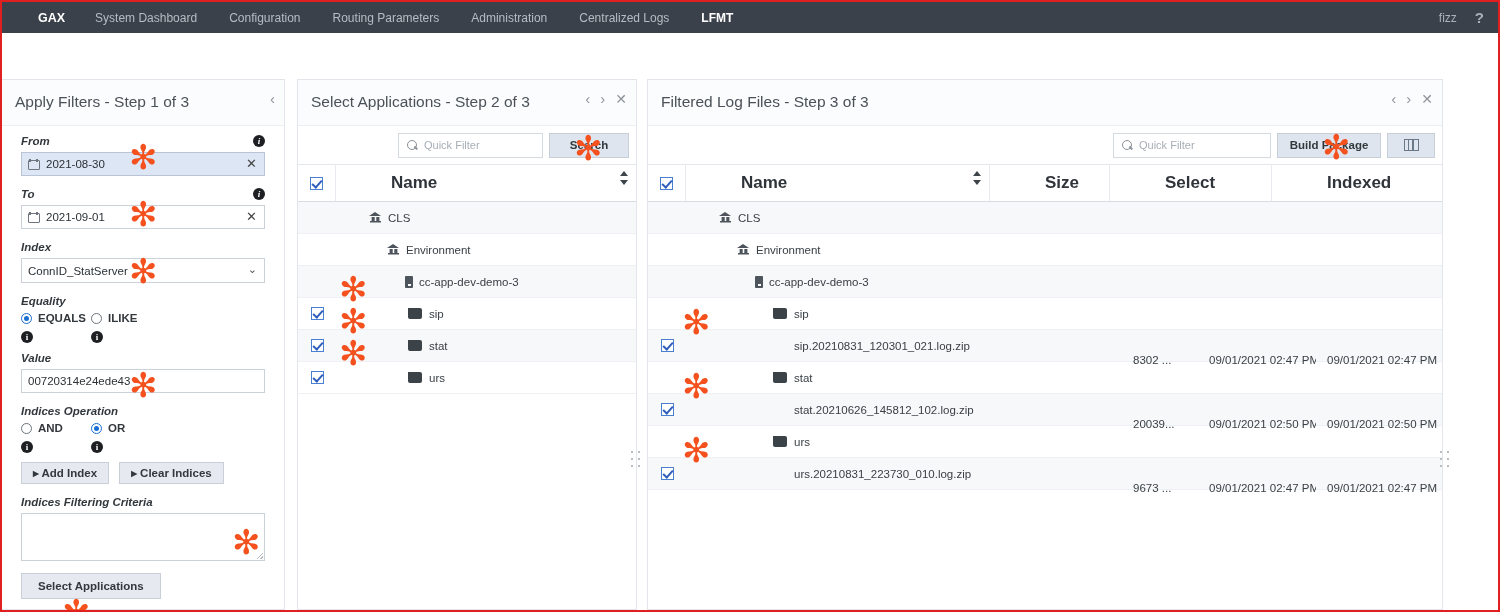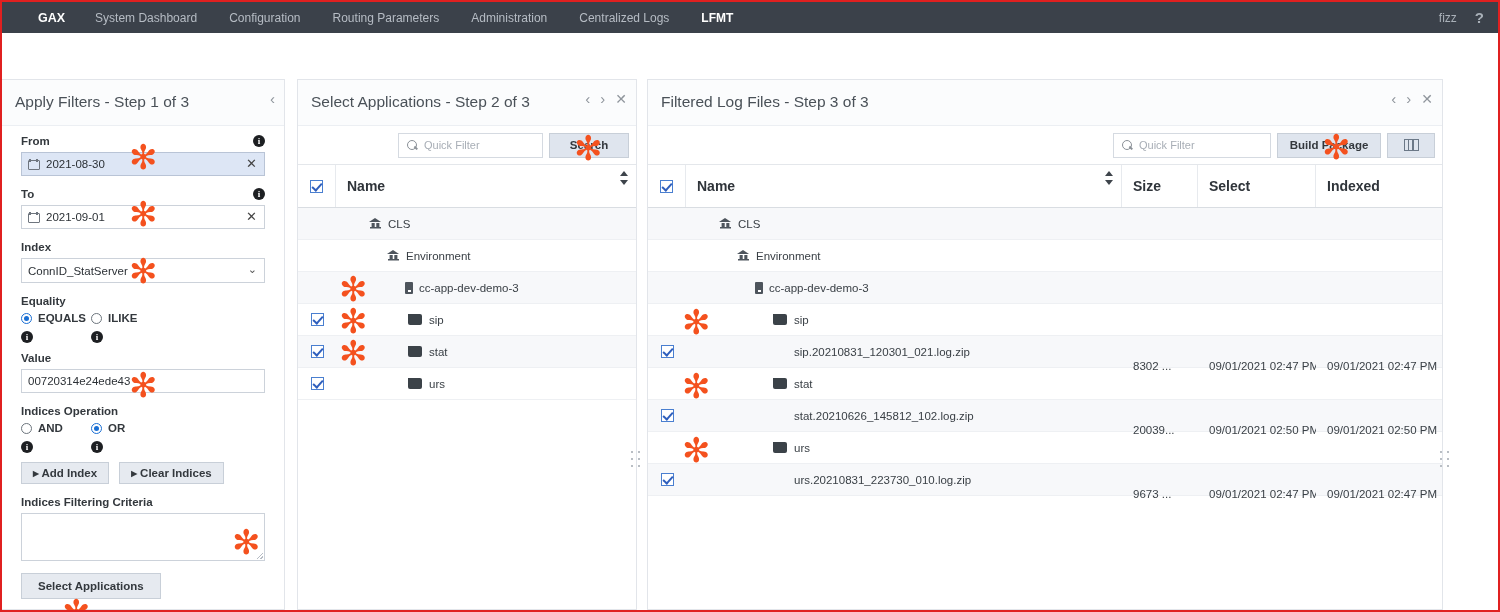--- a/index.html
+++ b/index.html
@@ -87,21 +87,21 @@
     position: absolute; right: 9px; top: 11px;
     display: flex; align-items: center; gap: 10px;
   }
   .pc { color: #8f959c; font-size: 15px; cursor: pointer; line-height: 1; }
   .pc.x { font-size: 14px; }
 
   
   .p1-body { padding: 9px 19px 0 19px; }
   .fld-label {
     font-size: 11.5px; font-weight: bold; color: #33383d;
-    margin: 0 0 5px 0; position: relative;
+    margin: 0 0 5px 0; position: relative; font-style: italic;
   }
   .info-ico {
     display: inline-block; width: 12px; height: 12px;
     border-radius: 50%; background: #1d1f22; color: #fff;
     font-size: 9px; font-weight: bold; text-align: center;
     line-height: 12px; font-family: "Liberation Serif", serif;
   }
   .lbl-row { display: flex; justify-content: space-between; align-items: center; }
   .inp {
     position: relative; height: 24px;
@@ -211,25 +211,25 @@
   }
   .cols-ico::before, .cols-ico::after {
     content: ""; position: absolute; top: 0; width: 1.4px; height: 100%;
     background: #6b7887;
   }
   .cols-ico::before { left: 3.2px; }
   .cols-ico::after  { left: 7.8px; }
 
   .thead {
     display: flex; align-items: center;
-    height: 44px;
+    height: 38px;
     border-top: 1px solid #e4e7eb;
     border-bottom: 1px solid #d9dde2;
     background: #ffffff;
-    font-size: 14px; font-weight: bold; color: #2f343a;
+    font-size: 17px; font-weight: bold; color: #2f343a; gap: 44px;
   }
   .th-chk { width: 38px; display: flex; align-items: center; justify-content: center;
             border-right: 1px solid #e7eaee; height: 100%; }
   .th { height: 100%; display: flex; align-items: center; padding-left: 11px;
         border-right: 1px solid #e7eaee; position: relative; }
   .th.last { border-right: none; }
   .sort-ico {
     position: absolute; right: 8px; top: 6px;
     width: 8px; height: 14px;
   }

